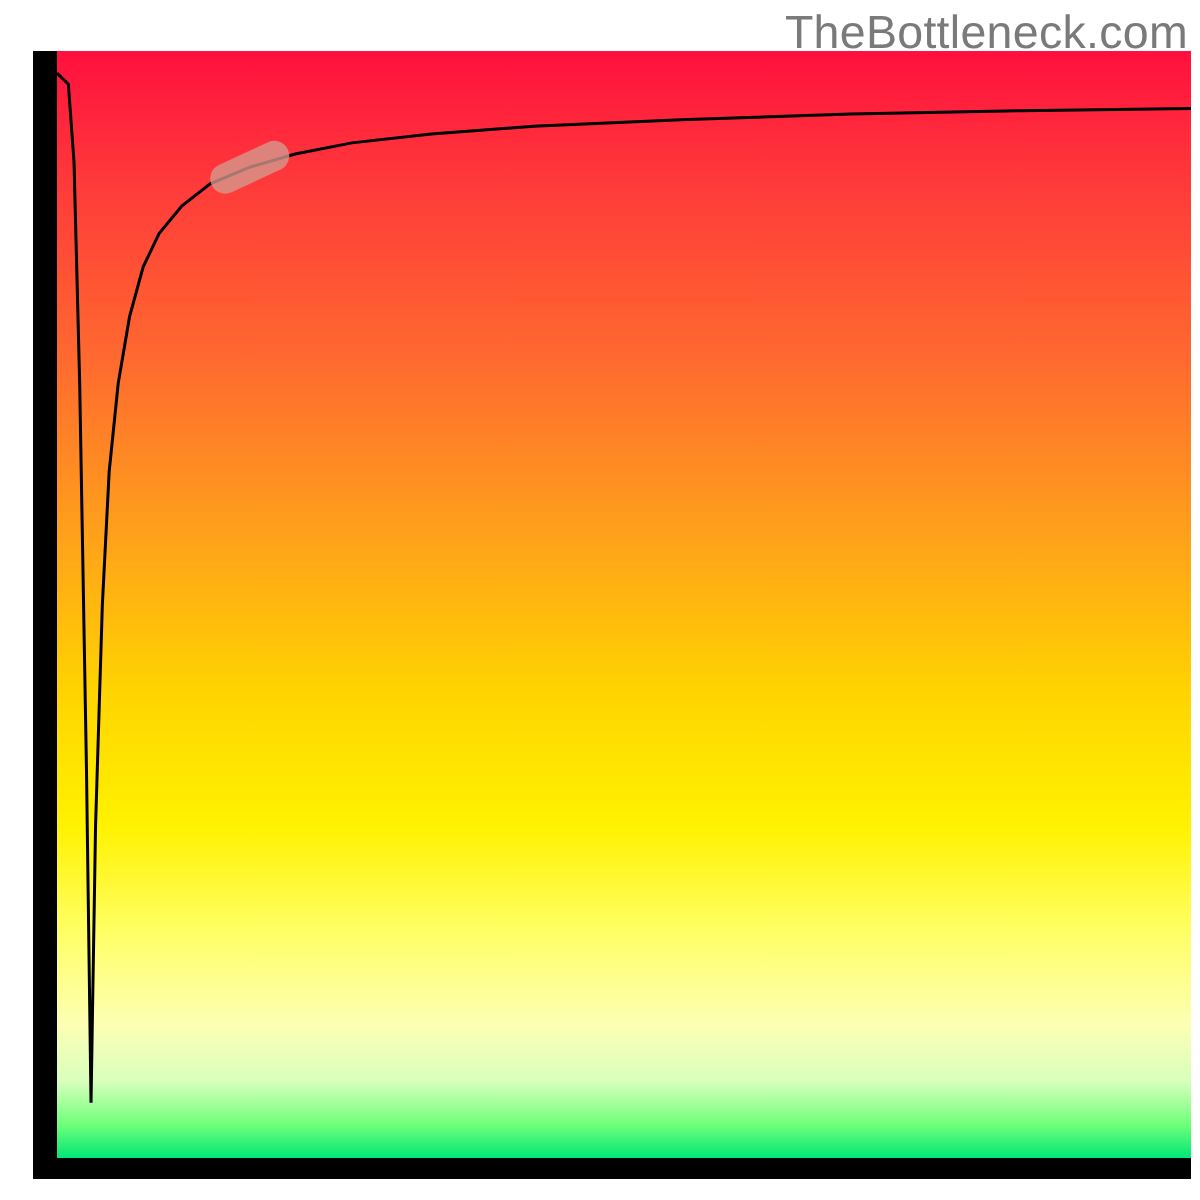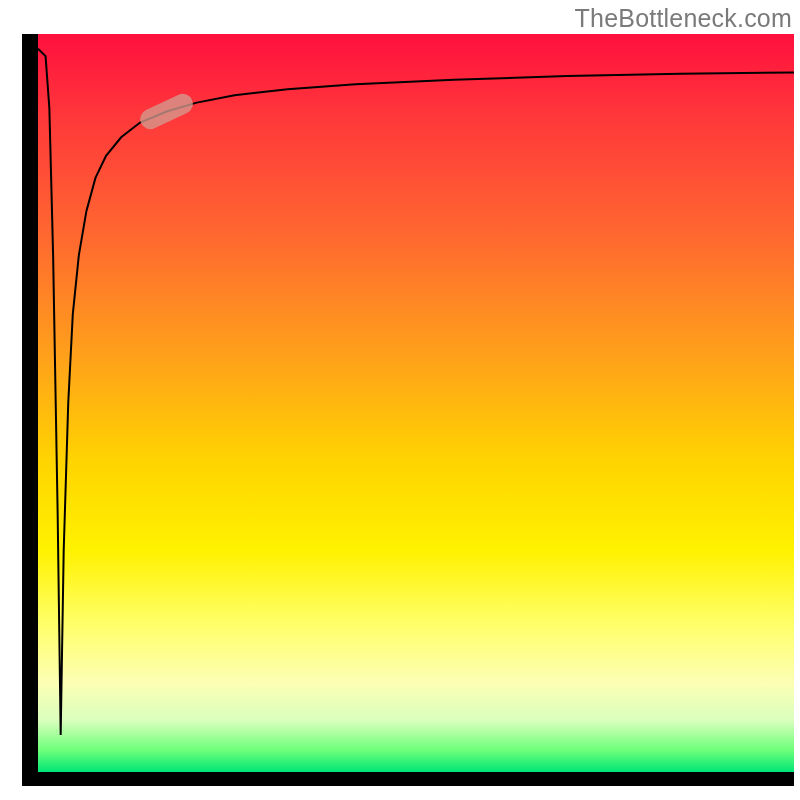--- a/index.html
+++ b/index.html
@@ -7,21 +7,21 @@
   .stage {
     position: relative;
     width: 800px;
     height: 800px;
   }
   .attribution {
     position: absolute;
     top: 4px;
     right: 8px;
     font-family: Arial, Helvetica, sans-serif;
-    font-size: 25px;
+    font-size: 31px;
     color: #7a7a7a;
     letter-spacing: 0.2px;
     user-select: none;
     text-align: right;
   }
   .plot-area {
     position: absolute;
     left: 38px;
     top: 34px;
     width: 756px;

